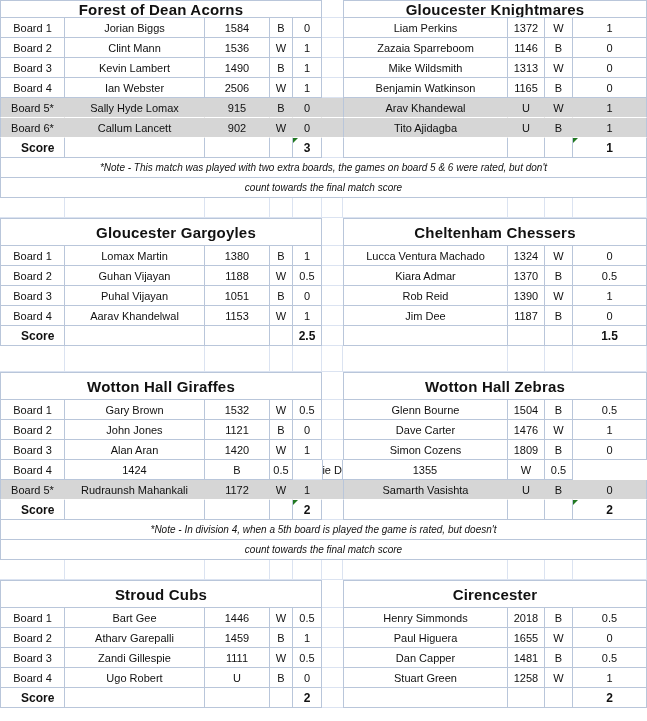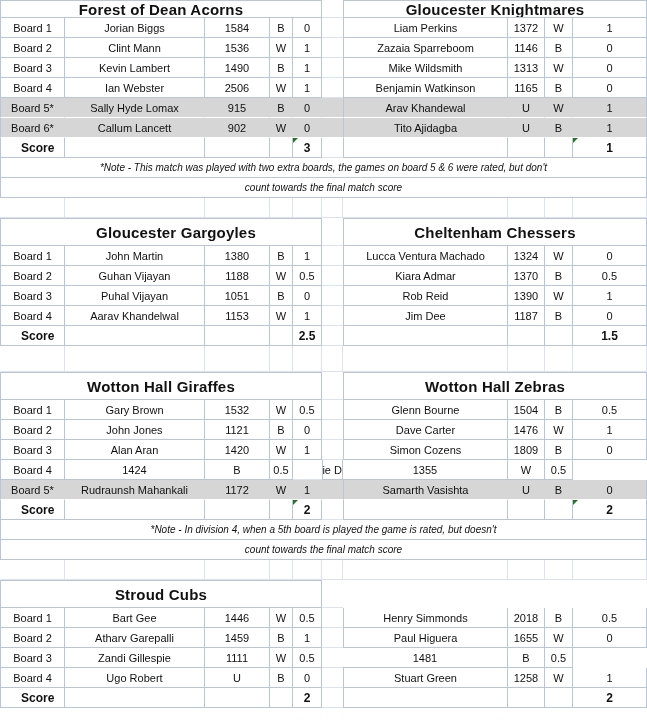--- a/index.html
+++ b/index.html
@@ -156,21 +156,21 @@
       <div class="g"></div>
       <div class="g"></div>
     </div>
     <div class="row h28">
       <div class="c hdr first" style="grid-column: 1 / span 5; padding-left: 30px;">Gloucester Gargoyles</div>
       <div class="sp"></div>
       <div class="c hdr rt-first" style="grid-column: 7 / span 4;">Cheltenham Chessers</div>
     </div>
     <div class="row h20">
       <div class="c first">Board 1</div>
-      <div class="c">John Martin</div>
+      <div class="c">Lomax Martin</div>
       <div class="c">1380</div>
       <div class="c">B</div>
       <div class="c">1</div>
       <div class="sp"></div>
       <div class="c rt-first">Lucca Ventura Machado</div>
       <div class="c">1324</div>
       <div class="c">W</div>
       <div class="c cJ">0</div>
     </div>
     <div class="row h20">
@@ -333,20 +333,21 @@
       <div class="g"></div>
       <div class="g"></div>
       <div class="g"></div>
       <div class="g"></div>
       <div class="g"></div>
       <div class="g"></div>
     </div>
     <div class="row h28">
       <div class="c hdr first" style="grid-column: 1 / span 5;">Stroud Cubs</div>
       <div class="sp"></div>
+      <div class="c hdr rt-first" style="grid-column: 7 / span 4;">Cirencester</div>
     </div>
     <div class="row h20">
       <div class="c first">Board 1</div>
       <div class="c">Bart Gee</div>
       <div class="c">1446</div>
       <div class="c">W</div>
       <div class="c">0.5</div>
       <div class="sp"></div>
       <div class="c rt-first">Henry Simmonds</div>
       <div class="c">2018</div>
@@ -365,20 +366,21 @@
       <div class="c">W</div>
       <div class="c cJ">0</div>
     </div>
     <div class="row h20">
       <div class="c first">Board 3</div>
       <div class="c">Zandi Gillespie</div>
       <div class="c">1111</div>
       <div class="c">W</div>
       <div class="c">0.5</div>
       <div class="sp"></div>
+      <div class="c rt-first">Dan Capper</div>
       <div class="c">1481</div>
       <div class="c">B</div>
       <div class="c cJ">0.5</div>
     </div>
     <div class="row h20">
       <div class="c first">Board 4</div>
       <div class="c">Ugo Robert</div>
       <div class="c">U</div>
       <div class="c">B</div>
       <div class="c">0</div>

